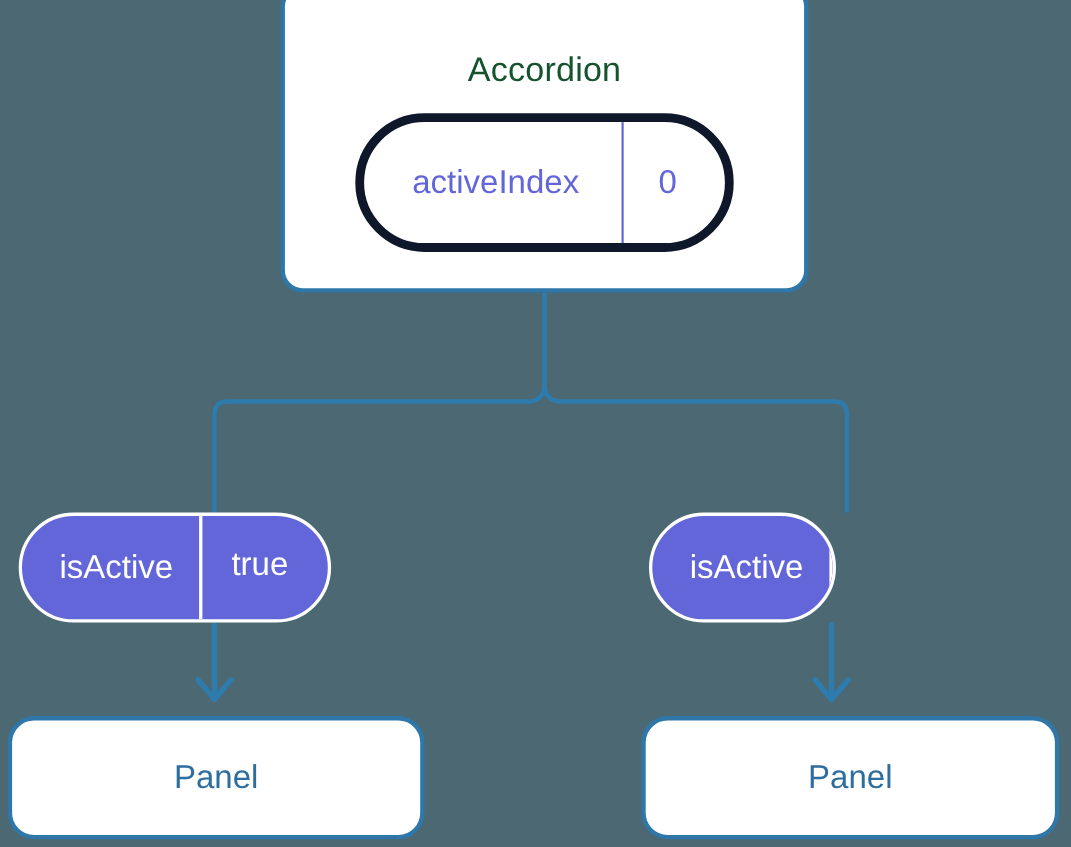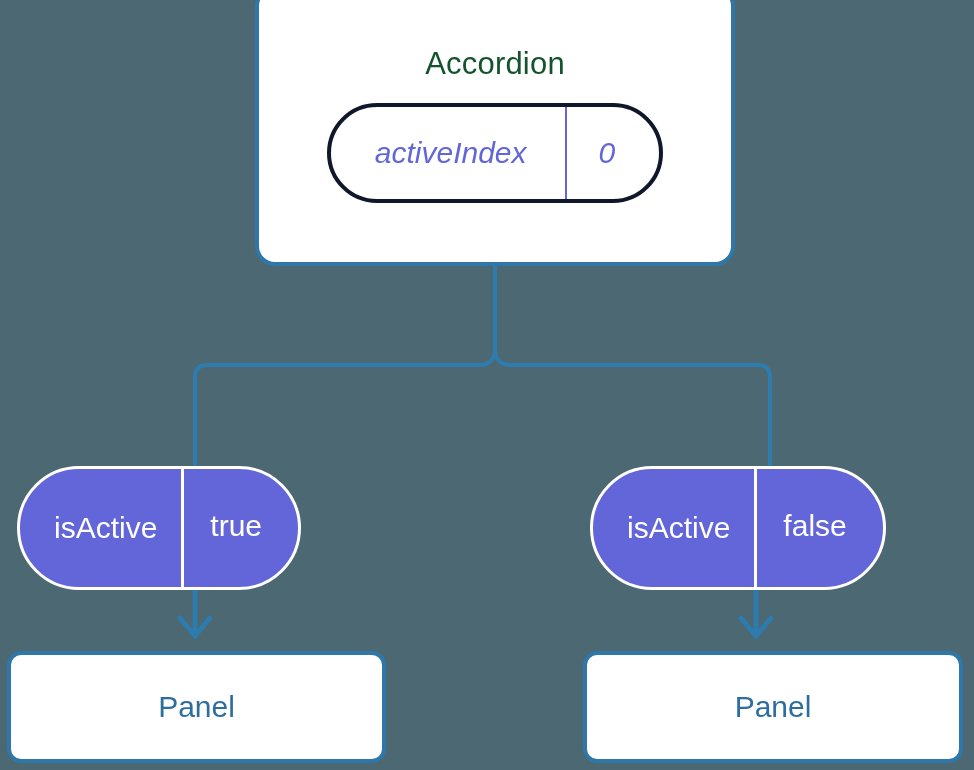--- a/index.html
+++ b/index.html
@@ -72,43 +72,42 @@
   .pill .pill-key,
   .pill .pill-val {
     display: flex;
     align-items: center;
     justify-content: center;
     white-space: nowrap;
     line-height: 1;
   }
 
   .pill-outline {
-    border: 4px solid #0f172a;
+    border: 8px solid #0f172a;
     background: transparent;
-    height: 100px;
-    font-style: italic;
+    height: 126px;
   }
   .pill-outline .pill-key {
     color: #6366d8;
     font-size: 30px;
     padding: 0 38px 0 44px;
     border-right: 2px solid #6366d8;
   }
   .pill-outline .pill-val {
     color: #6366d8;
     font-size: 30px;
     padding: 0 44px 0 32px;
   }
 
   
   .pill-filled {
     position: absolute;
     background: #6366d8;
     border: 3px solid #ffffff;
-    height: 124px;
+    height: 100px;
   }
   .pill-filled .pill-key {
     color: #ffffff;
     font-size: 30px;
     padding: 0 24px 0 34px;
     border-right: 3px solid #ffffff;
   }
   .pill-filled .pill-val {
     color: #ffffff;
     font-size: 30px;
@@ -117,21 +116,21 @@
 
   #pill-left  { left: 17px;  top: 466px; }
   #pill-right { left: 590px; top: 466px; }
 
   
   .panel-card {
     height: 112px;
     display: flex;
     align-items: center;
     justify-content: center;
-    border-radius: 14px;
+    border-radius: 24px;
   }
   .panel-card .panel-label {
     color: #2e6e9e;
     font-size: 30px;
     line-height: 1;
   }
   #panel-left  { left: 7px;   top: 651px; width: 379px; }
   #panel-right { left: 583px; top: 651px; width: 380px; }
 </style>
 </head>
@@ -162,21 +161,20 @@
     </div>
   </div>
 
   <div id="pill-left" class="pill pill-filled">
     <span class="pill-key">isActive</span>
     <span class="pill-val">true</span>
   </div>
 
   <div id="pill-right" class="pill pill-filled">
     <span class="pill-key">isActive</span>
-    <span class="pill-val">false</span>
   </div>
 
   <div id="panel-left" class="card panel-card">
     <span class="panel-label">Panel</span>
   </div>
 
   <div id="panel-right" class="card panel-card">
     <span class="panel-label">Panel</span>
   </div>
 

